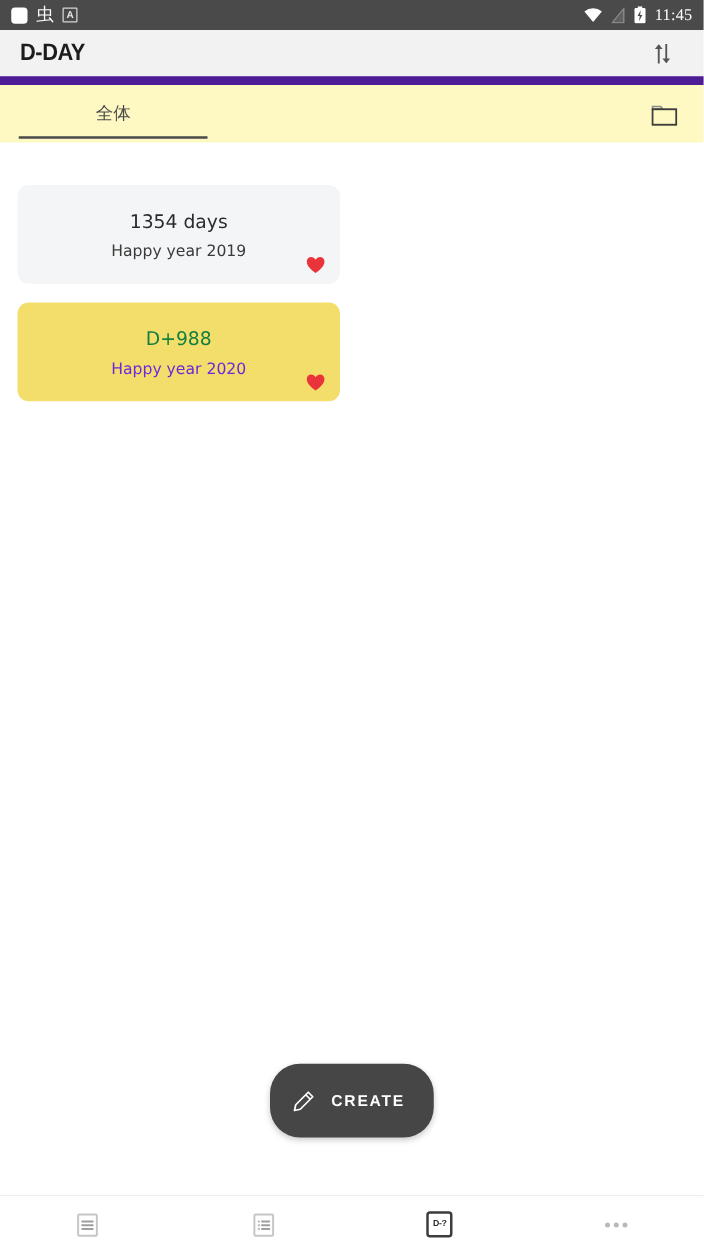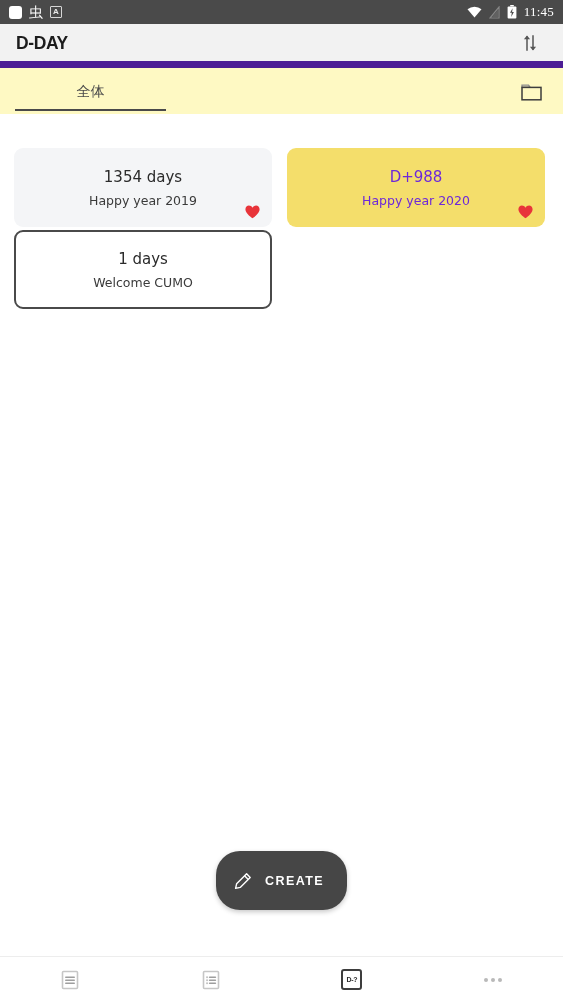--- a/index.html
+++ b/index.html
@@ -96,22 +96,23 @@
   }
   .ico-folder { width:21px; height:17px; display:block; }
 
   
   .content {
     flex:1 1 auto; position:relative;
     padding:34px 0 0 0;
   }
   .grid {
     display:flex; flex-wrap:wrap;
-    gap:3px 15px;
+    gap:15px 15px;
     padding:0 14px;
+    flex-direction:column;
   }
   .card {
     width:258px; height:79px;
     border-radius:9px;
     position:relative;
     display:flex; flex-direction:column;
     align-items:center; justify-content:center;
     cursor:pointer;
     background:#f4f5f7;
   }
@@ -119,21 +120,21 @@
   .card.outline {
     background:#ffffff;
     border:2px solid #4a4a4a;
     height:79px;
   }
   .card-days {
     font-size:15px; color:#2b2b2b; line-height:20px;
     margin-bottom:6px;
     font-family:"DejaVu Sans","Liberation Sans", sans-serif;
   }
-  .card.yellow .card-days { color:#6d28d9; }
+  .card.yellow .card-days { color:#15803d; }
   .card-title {
     font-size:12.5px; color:#3a3a3a; line-height:16px;
     font-family:"DejaVu Sans","Liberation Sans", sans-serif;
   }
   .card.yellow .card-title { color:#6d28d9; }
   .card-heart {
     position:absolute; right:12px; bottom:8px;
     width:15px; height:14px;
   }
   .ico-heart { width:15px; height:14px; display:block; }
@@ -272,24 +273,20 @@
       <div class="card yellow">
         <div class="card-days">D+988</div>
         <div class="card-title">Happy year 2020</div>
         <div class="card-heart">
           <svg class="ico-heart" viewBox="0 0 15 14">
               <path d="M7.5 13.3 C7.5 13.3 0.4 8.8 0.4 4.3 C0.4 1.9 2.1 0.5 3.9 0.5 C5.4 0.5 6.8 1.4 7.5 2.8 C8.2 1.4 9.6 0.5 11.1 0.5 C12.9 0.5 14.6 1.9 14.6 4.3 C14.6 8.8 7.5 13.3 7.5 13.3 Z" fill="#e8343a"></path>
             </svg>
         </div>
       </div>
 
-      <div class="card outline">
-        <div class="card-days">1 days</div>
-        <div class="card-title">Welcome CUMO</div>
-      </div>
 
     </div>
 
     <div class="fab-wrap">
       <div class="fab">
         <span>
           <svg class="ico-pencil" viewBox="0 0 18 18">
             <g fill="none" stroke="#ffffff" stroke-width="1.4" stroke-linejoin="round">
               <path d="M12.6 1.8 L16.2 5.4 L6.2 15.4 L1.6 16.4 L2.6 11.8 Z"></path>
               <line x1="10.6" y1="3.8" x2="14.2" y2="7.4"></line>

